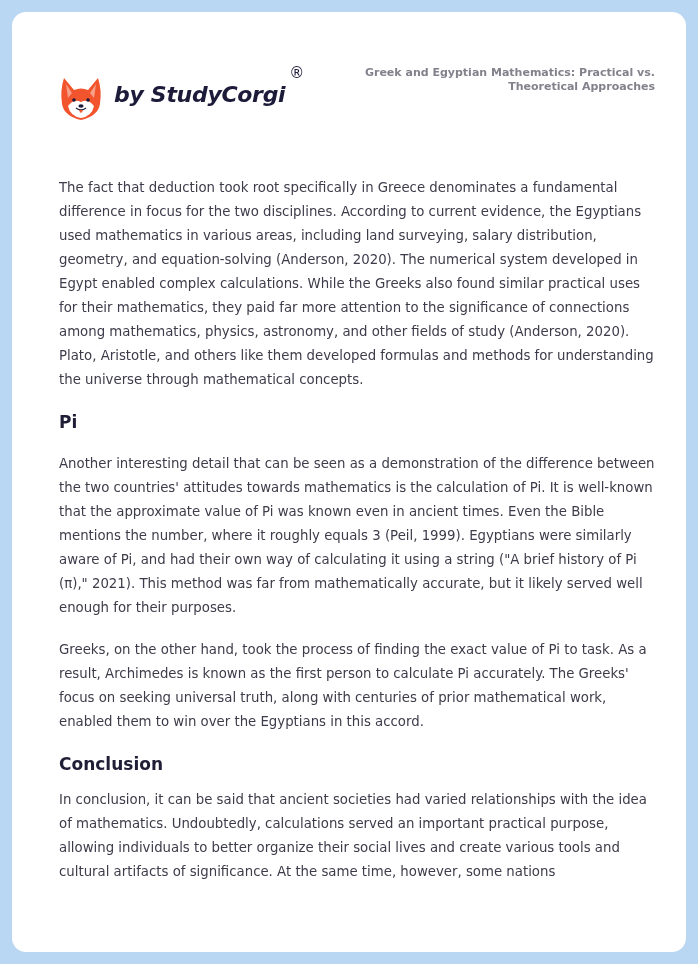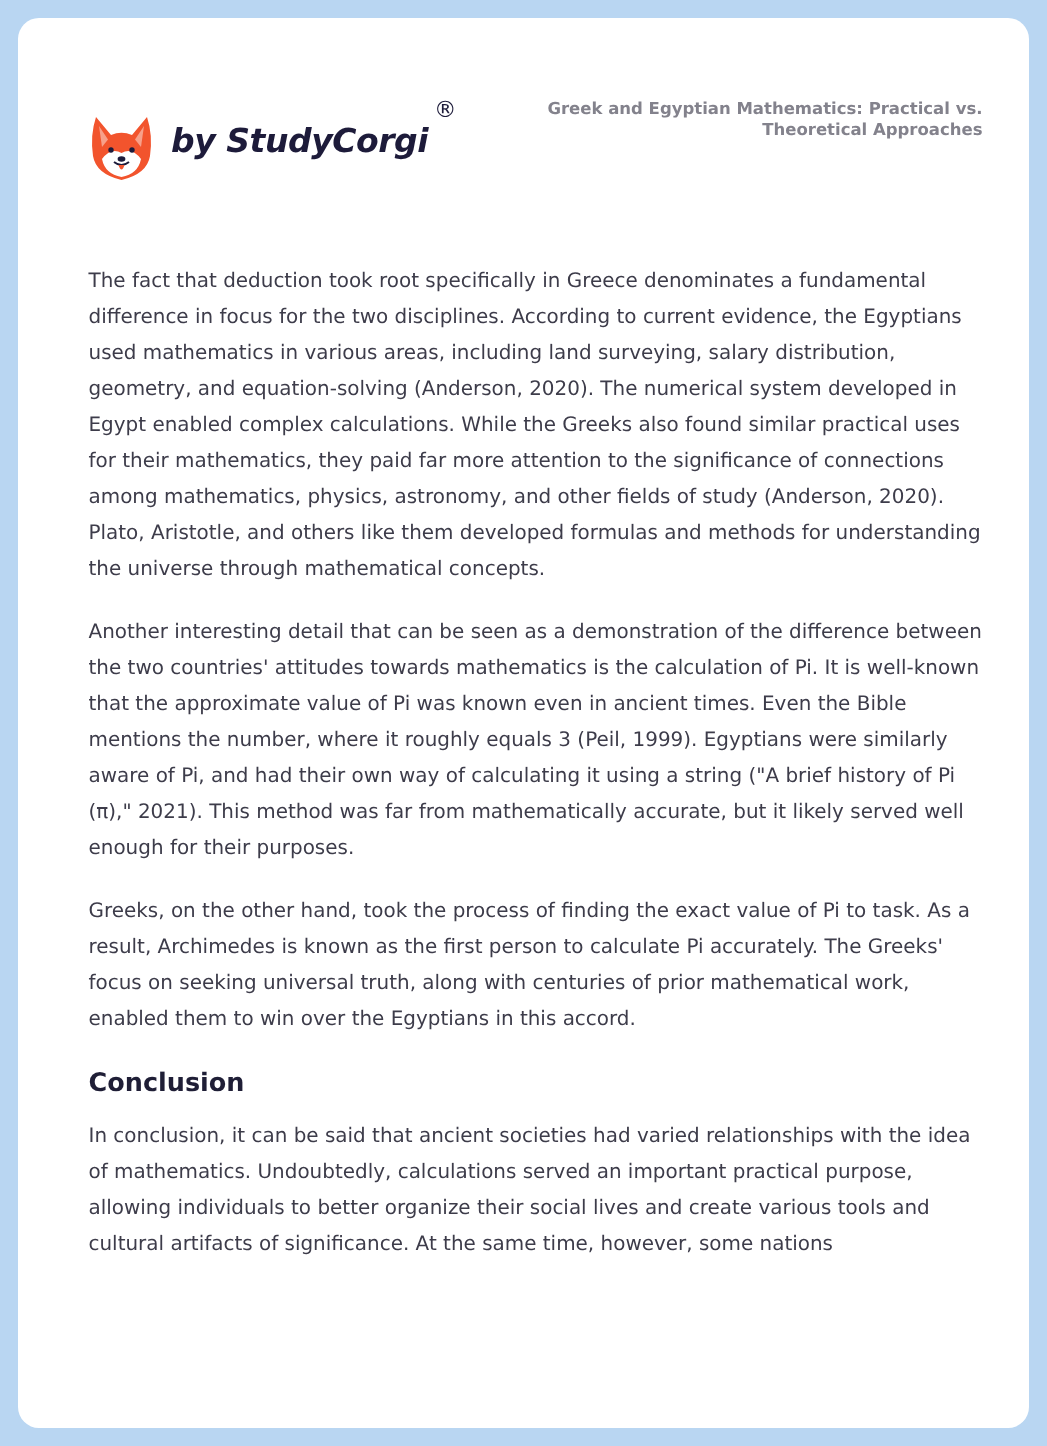--- a/index.html
+++ b/index.html
@@ -126,19 +126,20 @@
       <span class="logo-reg">®</span>
     </div>
     <div class="doc-meta">
       <div class="doc-title">Greek and Egyptian Mathematics: Practical vs. Theoretical Approaches</div>
     </div>
   </div>
 
   <div class="content">
     <p>The fact that deduction took root specifically in Greece denominates a fundamental difference in focus for the two disciplines. According to current evidence, the Egyptians used mathematics in various areas, including land surveying, salary distribution, geometry, and equation-solving (Anderson, 2020). The numerical system developed in Egypt enabled complex calculations. While the Greeks also found similar practical uses for their mathematics, they paid far more attention to the significance of connections among mathematics, physics, astronomy, and other fields of study (Anderson, 2020). Plato, Aristotle, and others like them developed formulas and methods for understanding the universe through mathematical concepts.</p>
 
+    <h2 class="pi">Pi</h2>
     <p>Another interesting detail that can be seen as a demonstration of the difference between the two countries' attitudes towards mathematics is the calculation of Pi. It is well-known that the approximate value of Pi was known even in ancient times. Even the Bible mentions the number, where it roughly equals 3 (Peil, 1999). Egyptians were similarly aware of Pi, and had their own way of calculating it using a string ("A brief history of Pi (π)," 2021). This method was far from mathematically accurate, but it likely served well enough for their purposes.</p>
     <p>Greeks, on the other hand, took the process of finding the exact value of Pi to task. As a result, Archimedes is known as the first person to calculate Pi accurately. The Greeks' focus on seeking universal truth, along with centuries of prior mathematical work, enabled them to win over the Egyptians in this accord.</p>
 
     <h2 class="conclusion">Conclusion</h2>
     <p>In conclusion, it can be said that ancient societies had varied relationships with the idea of mathematics. Undoubtedly, calculations served an important practical purpose, allowing individuals to better organize their social lives and create various tools and cultural artifacts of significance. At the same time, however, some nations</p>
   </div>
 </div>
 
 </body></html>

